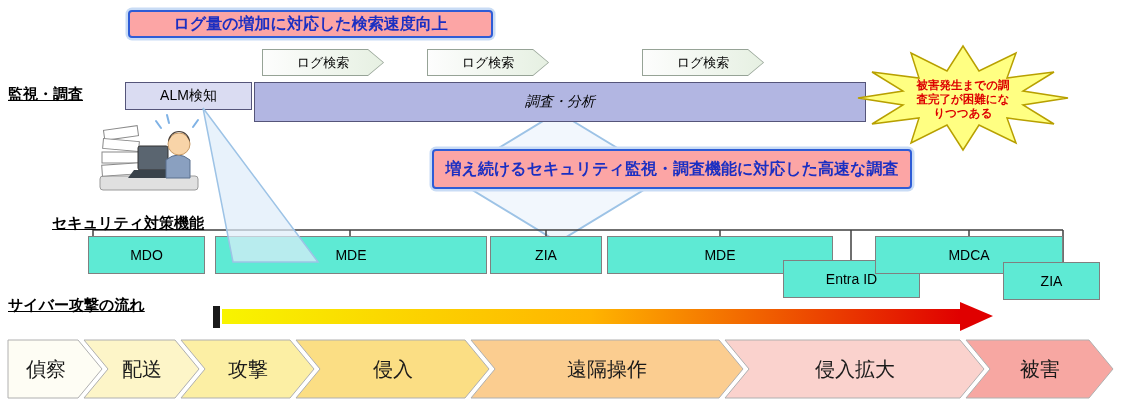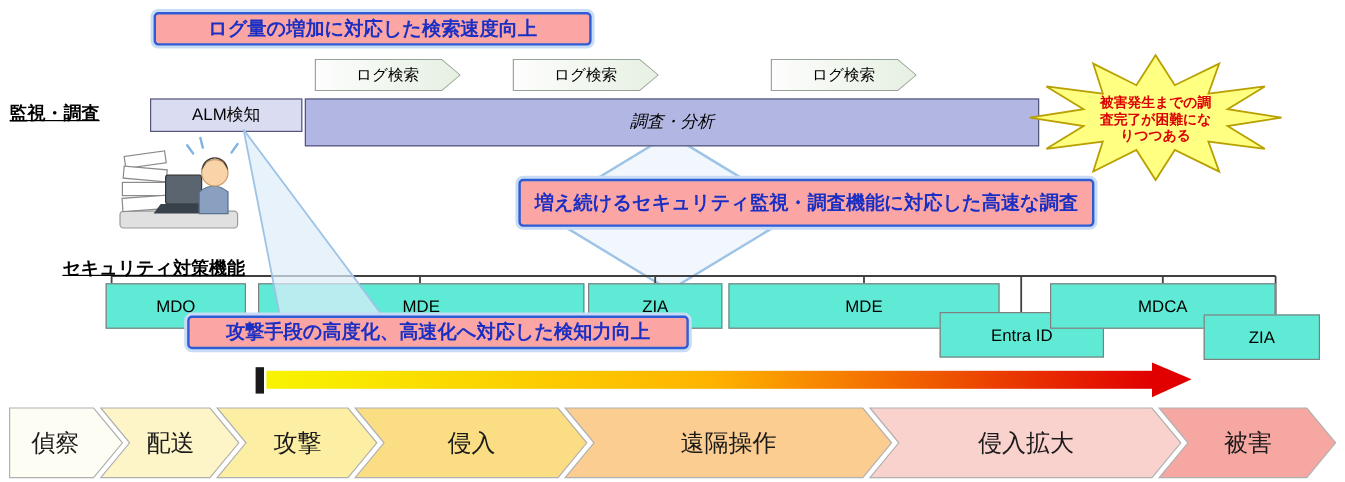--- a/index.html
+++ b/index.html
@@ -107,20 +107,21 @@
       <text class="stage-label" x="248" y="376">攻撃</text>
       <text class="stage-label" x="393" y="376">侵入</text>
       <text class="stage-label" x="607" y="376">遠隔操作</text>
       <text class="stage-label" x="855" y="376">侵入拡大</text>
       <text class="stage-label" x="1040" y="376">被害</text>
     </g>
   </svg>
 
   <div class="section-label" style="left:8px; top:85px;">監視・調査</div>
   <div class="section-label" style="left:8px; top:214px;margin-left:44px;">セキュリティ対策機能</div>
+  <div class="section-label" style="left:8px; top:296px;">サイバー攻撃の流れ</div>
 
   <div class="log-chev lc1">
     <div class="log-chev-inner">ログ検索</div>
   </div>
   <div class="log-chev lc2">
     <div class="log-chev-inner">ログ検索</div>
   </div>
   <div class="log-chev lc3">
     <div class="log-chev-inner">ログ検索</div>
   </div>
@@ -131,21 +132,20 @@
   <div class="box module m-mdo">MDO</div>
   <div class="box module m-mde1">MDE</div>
   <div class="box module m-zia1">ZIA</div>
   <div class="box module m-mde2">MDE</div>
   <div class="box module m-entra">Entra ID</div>
   <div class="box module m-mdca">MDCA</div>
   <div class="box module m-zia2">ZIA</div>
 
   <div class="callout co-top">ログ量の増加に対応した検索速度向上</div>
   <div class="callout co-mid">増え続けるセキュリティ監視・調査機能に対応した高速な調査</div>
-  <div class="callout co-bottom">攻撃手段の高度化、高速化へ対応した検知力向上</div>
 
   <svg class="layer overlay" viewBox="0 0 1121 402">
 
     <polygon points="203,108 318,262 233,262" fill="rgba(222,236,250,0.7)" stroke="#9dc3e6" stroke-width="1.5"></polygon>
 
     <g>
       <polygon points="1068,98 1023,105 1054,124 1007,118 1016,143 979,125 963,150 947,125 911,143 919,118 872,124 903,105 858,98 903,91 872,72 919,78 911,53 947,71 963,46 979,71 1016,53 1007,78 1054,72 1023,91" stroke="#b8a000" stroke-width="1.5" fill="#ffff82"></polygon>
       <text class="burst-text" x="963" y="89" fill="#dd0000">被害発生までの調</text>
       <text class="burst-text" x="963" y="103" fill="#dd0000">査完了が困難にな</text>
       <text class="burst-text" x="963" y="117" fill="#dd0000">りつつある</text>

